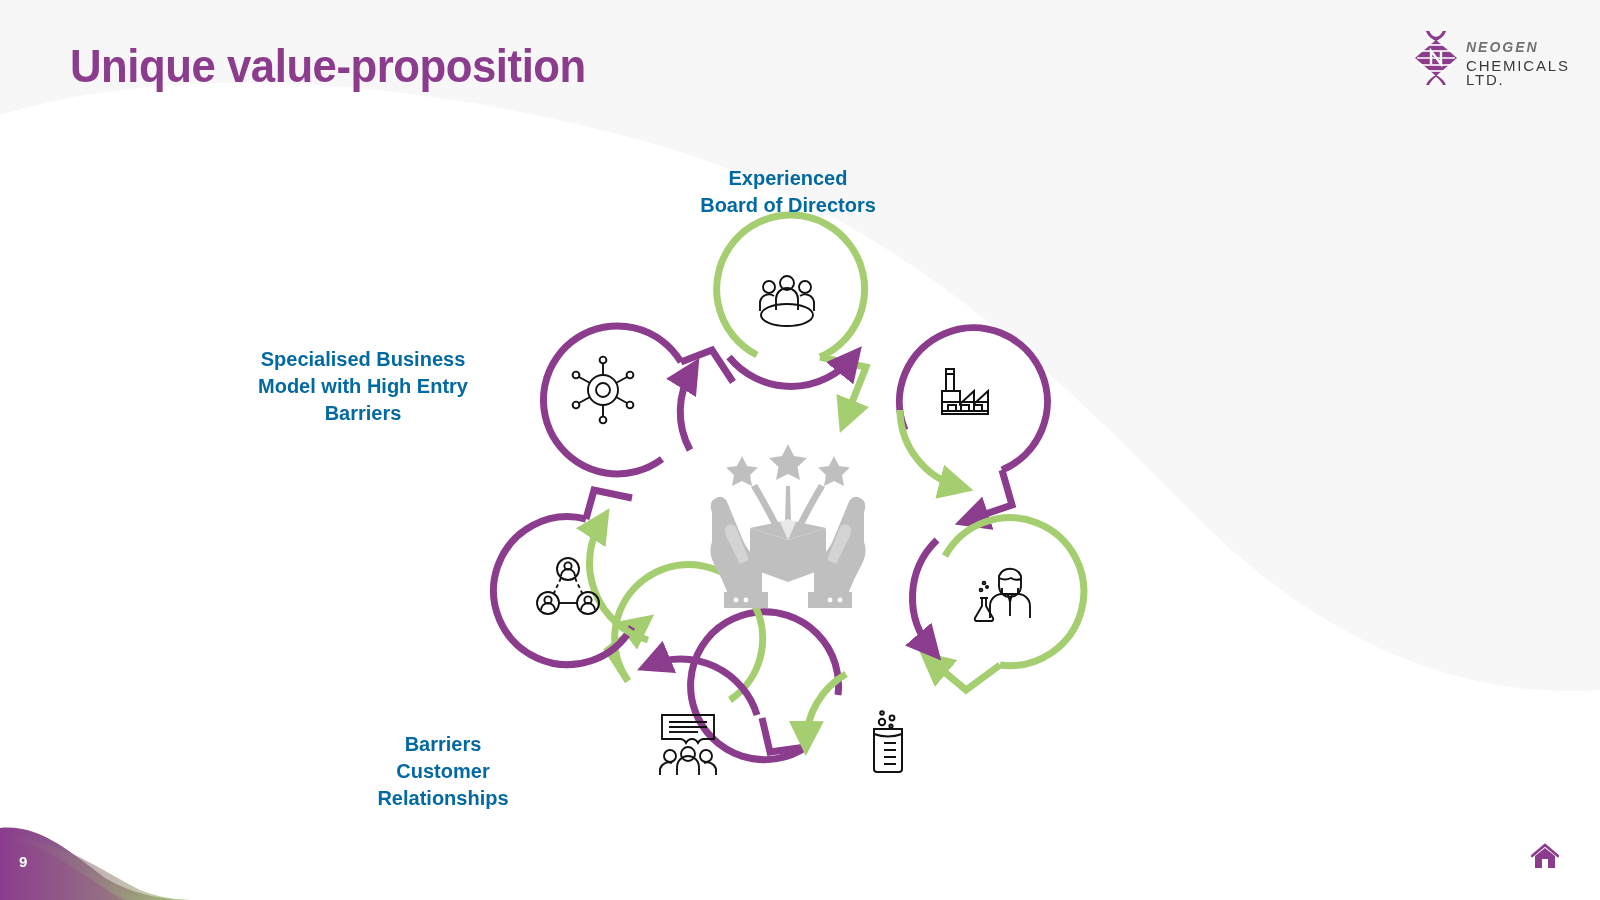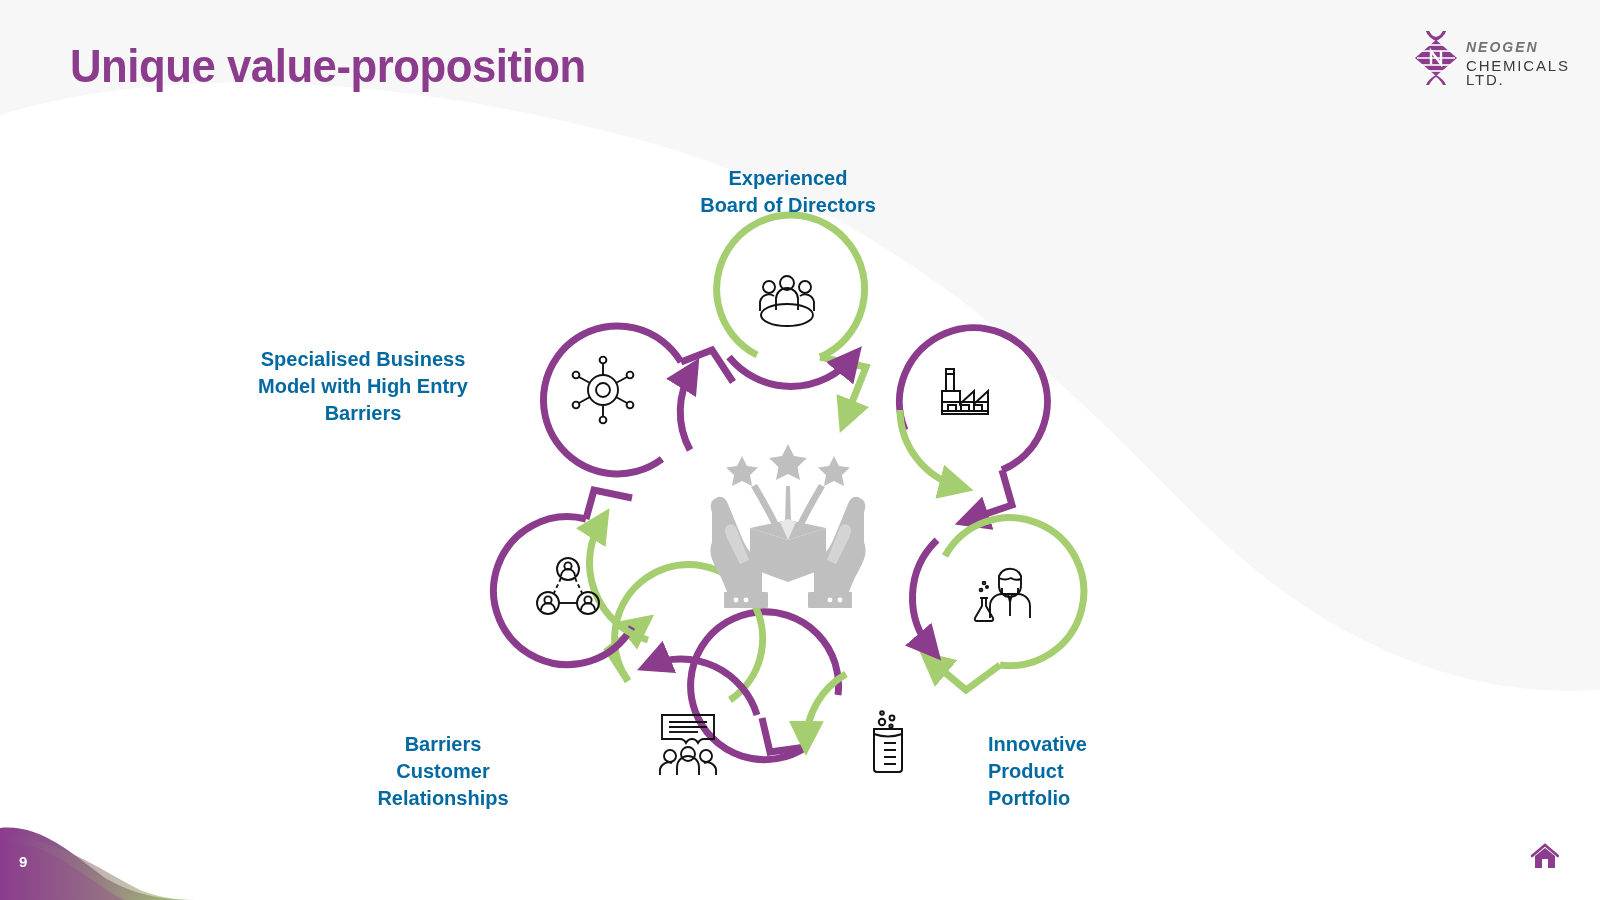--- a/index.html
+++ b/index.html
@@ -261,23 +261,20 @@
       <circle cx="65" cy="53" r="3.4"></circle>
       <line x1="62" y1="51" x2="51" y2="45"></line>
     </g>
   </svg>
 
   <div class="node-label lbl-center" style="left:588px;top:165px;width:400px;">Experienced
 Board of Directors</div>
 
 
 
-  <div class="node-label lbl-right" style="left:988px;top:731px;width:300px;">Innovative
-Product
-Portfolio</div>
 
   <div class="node-label lbl-left" style="left:293px;top:731px;width:300px;">Barriers
 Customer
 Relationships</div>
 
 
   <div class="node-label lbl-left" style="left:213px;top:346px;width:300px;">Specialised Business
 Model with High Entry
 Barriers</div>
 

